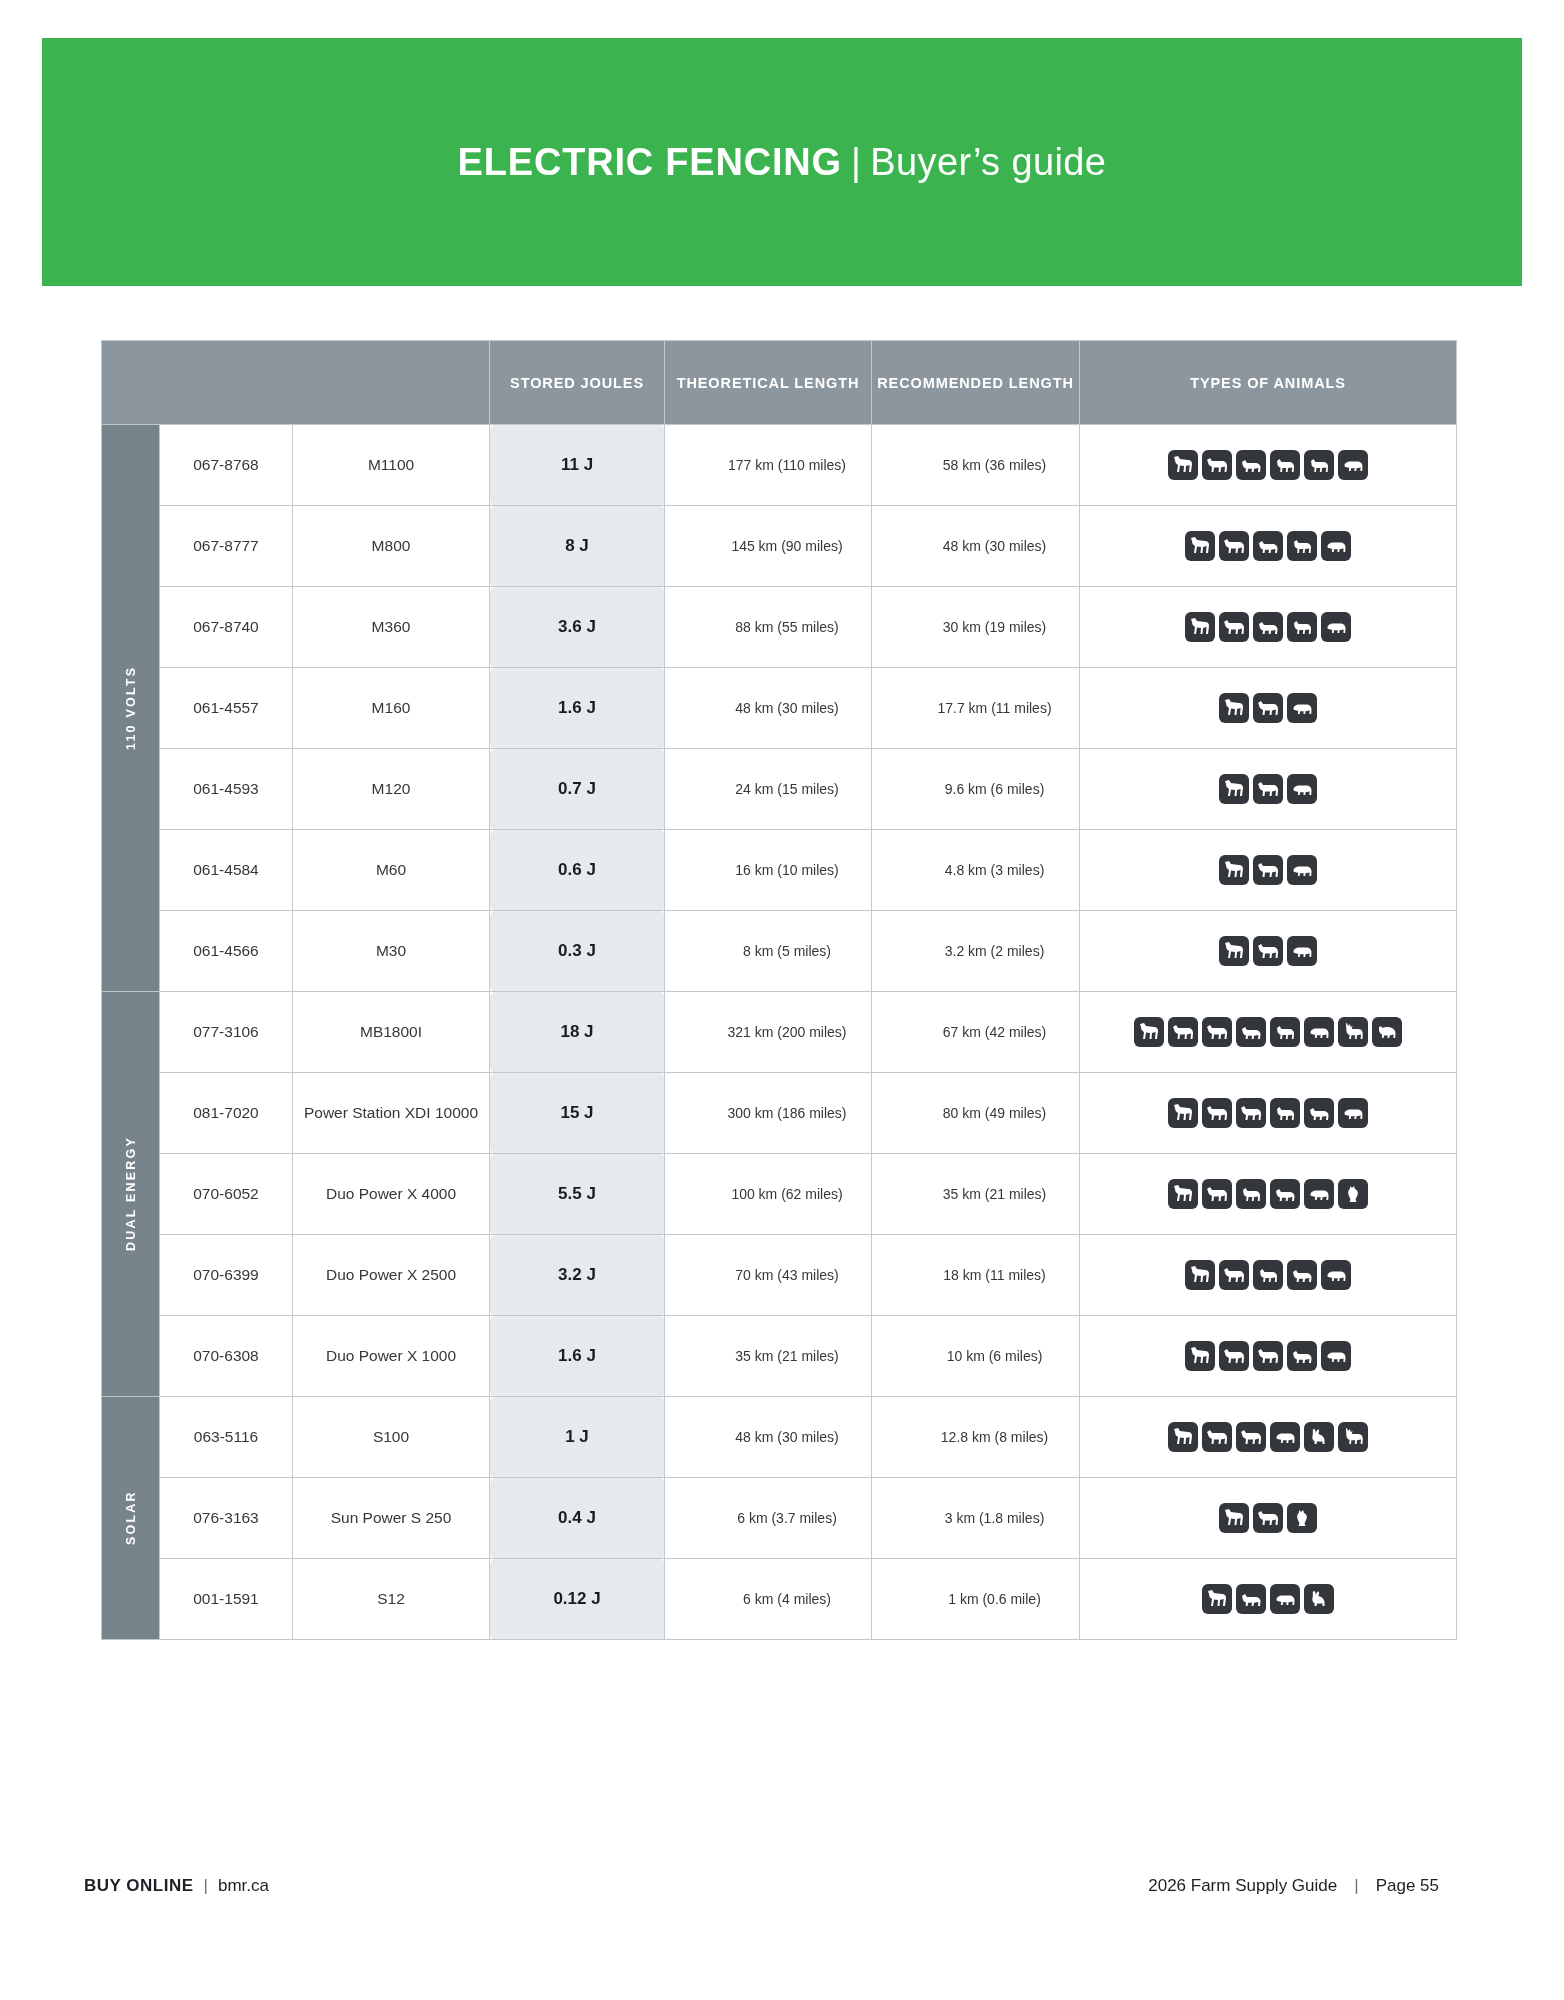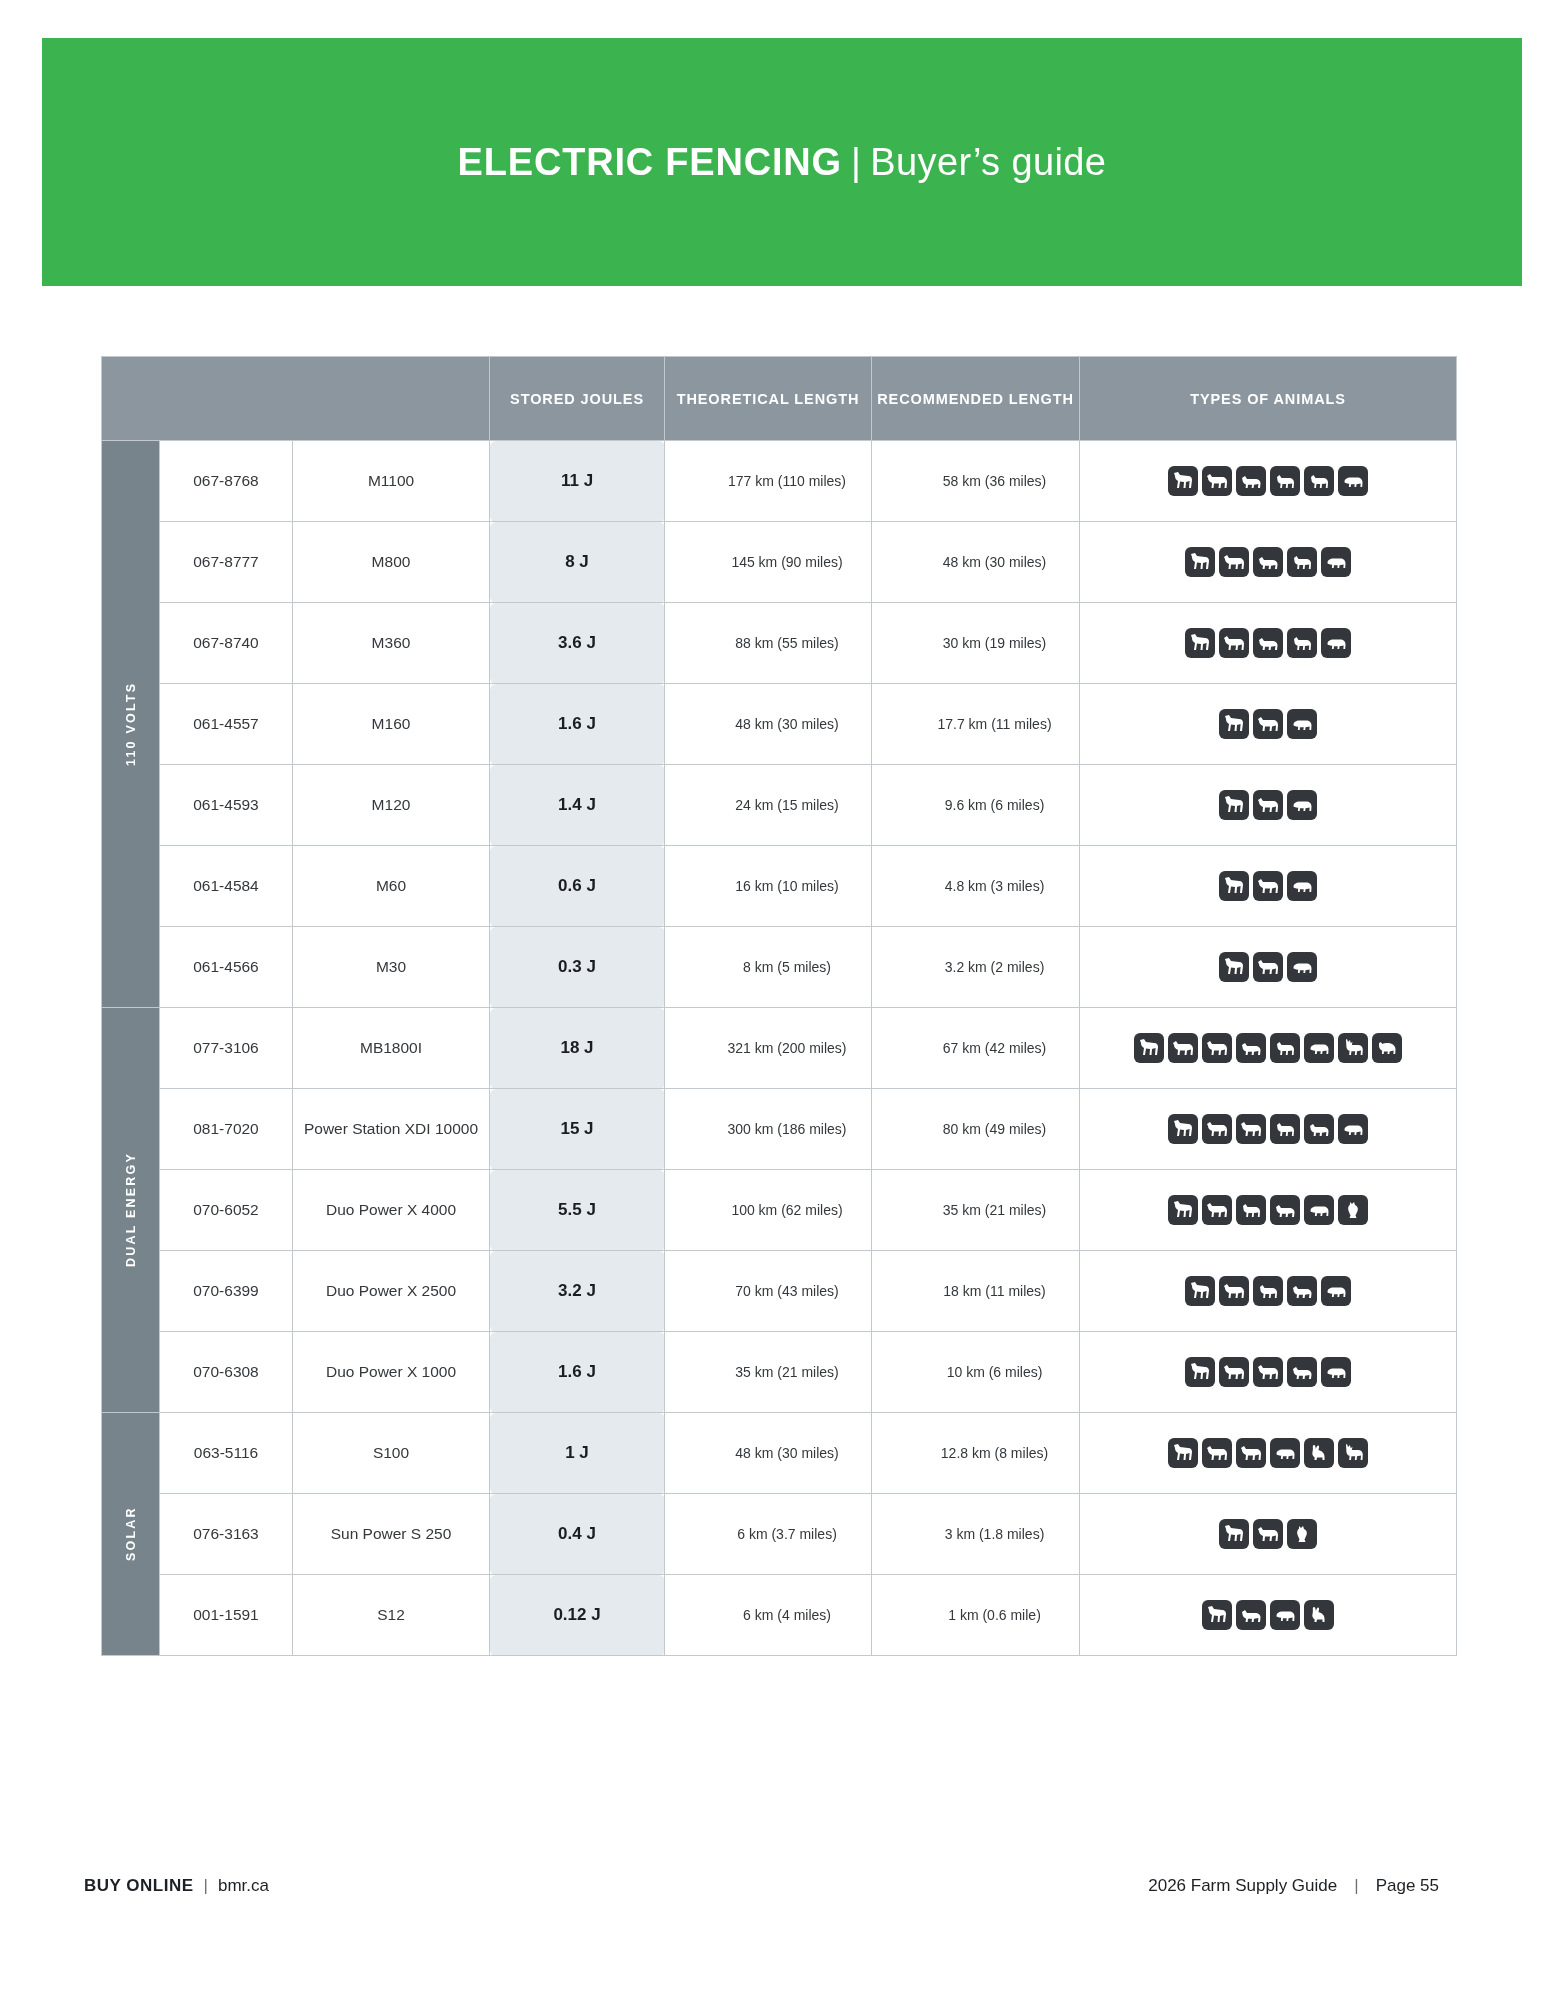--- a/index.html
+++ b/index.html
@@ -49,21 +49,21 @@
     padding: 0 9px;
   }
   .banner-light {
     font-weight: normal;
   }
 
   
   .table-wrap {
     position: absolute;
     left: 101px;
-    top: 356px;
+    top: 340px;
     width: 1355px;
   }
 
   table.guide {
     border-collapse: collapse;
     width: 1355px;
     table-layout: fixed;
   }
 
   table.guide td, table.guide th {
@@ -354,21 +354,21 @@
                   <svg width="22" height="20" viewBox="0 0 22 20">
                     <path fill="#fff" d="M2.5 11 C2.5 8 5 6.5 8.5 6.5 L15 6.5 C18.5 6.5 20.5 8.5 20.5 11.5 L20.2 16 L18.4 16 L18.6 12.6 L14.5 13.2 L14.2 16 L12.4 16 L12.7 13.2 L9 13.2 L8.7 16 L6.9 16 L7.2 12.8 C4.5 12.4 2.5 12 2.5 11 Z"></path>
                   </svg>
                 </span>
               </div>
             </td>
           </tr>
           <tr>
             <td class="sku">061-4593</td>
             <td class="model">M120</td>
-            <td class="joules">1.4 J</td>
+            <td class="joules">0.7 J</td>
             <td class="len">24 km (15 miles)</td>
             <td class="len">9.6 km (6 miles)</td>
             <td>
               <div class="animals">
                 <span class="a-icon">
                   <svg width="22" height="20" viewBox="0 0 22 20">
                     <path fill="#fff" d="M2 2 L6 1 L8 4 L16 5 C19 5 20 7 20 9 L19 17 L17 17 L17.6 10 L14 11 L13.5 17 L11.5 17 L12 11 L8 10.5 L7 17 L5 17 L6 10 C4 9 3 7 3 5 Z"></path>
                   </svg>
                 </span>
                 <span class="a-icon">

